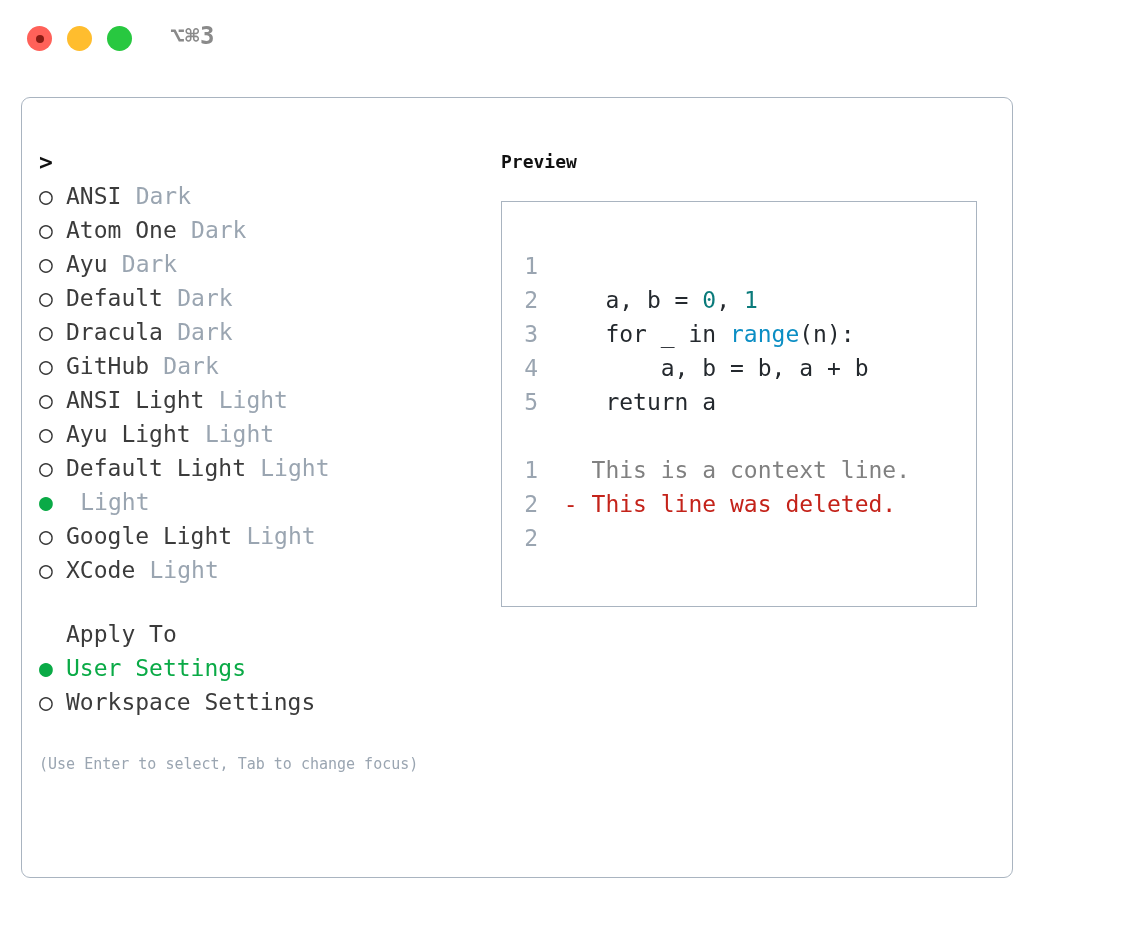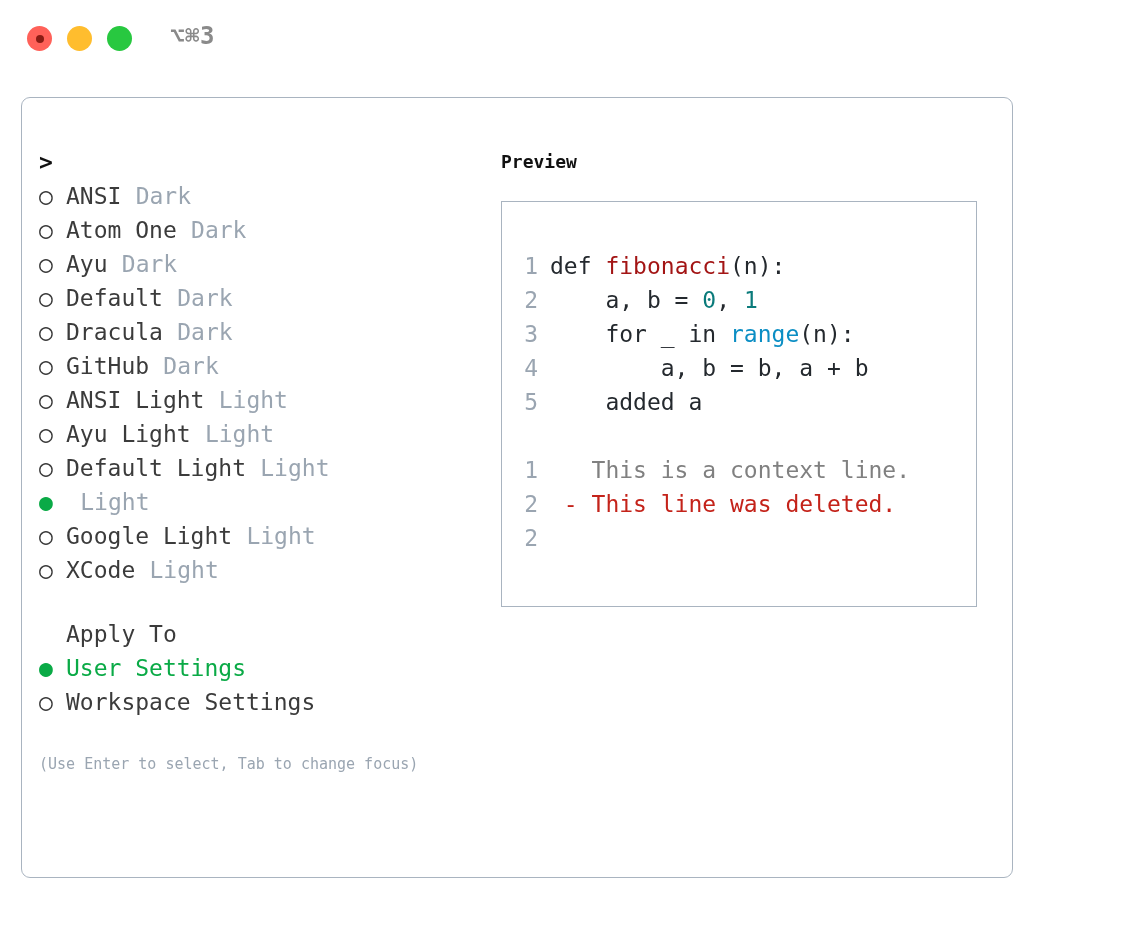--- a/index.html
+++ b/index.html
@@ -302,25 +302,25 @@
           </div>
 
         <div class="hint">(Use Enter to select, Tab to change focus)</div>
       </div>
 
       <div class="right-col">
         <div class="preview-title">Preview</div>
 
         <div class="code-box">
           <div id="code-lines">
-              <div class="code-line"><span class="lineno">1</span><span class="code-text"><span class="tok-plain">def </span><span class="tok-fn">fibonacci</span><span class="tok-plain">(n):</span></span></div>
+              <div class="code-line"><span class="lineno">1</span></div>
               <div class="code-line"><span class="lineno">2</span><span class="code-text"><span class="tok-plain">    a, b = </span><span class="tok-num">0</span><span class="tok-plain">, </span><span class="tok-num">1</span></span></div>
               <div class="code-line"><span class="lineno">3</span><span class="code-text"><span class="tok-plain">    for _ in </span><span class="tok-call">range</span><span class="tok-plain">(n):</span></span></div>
               <div class="code-line"><span class="lineno">4</span><span class="code-text"><span class="tok-plain">        a, b = b, a + b</span></span></div>
-              <div class="code-line"><span class="lineno">5</span><span class="code-text"><span class="tok-plain">    added a</span></span></div>
+              <div class="code-line"><span class="lineno">5</span><span class="code-text"><span class="tok-plain">    return a</span></span></div>
             </div>
           <div class="gap-line"></div>
           <div id="diff-lines">
               <div class="code-line"><span class="lineno">1</span><span class="diff-ctx">   This is a context line.</span></div>
               <div class="code-line"><span class="lineno">2</span><span class="diff-del"> - This line was deleted.</span></div>
               <div class="code-line"><span class="lineno">2</span></div>
             </div>
         </div>
       </div>
 

